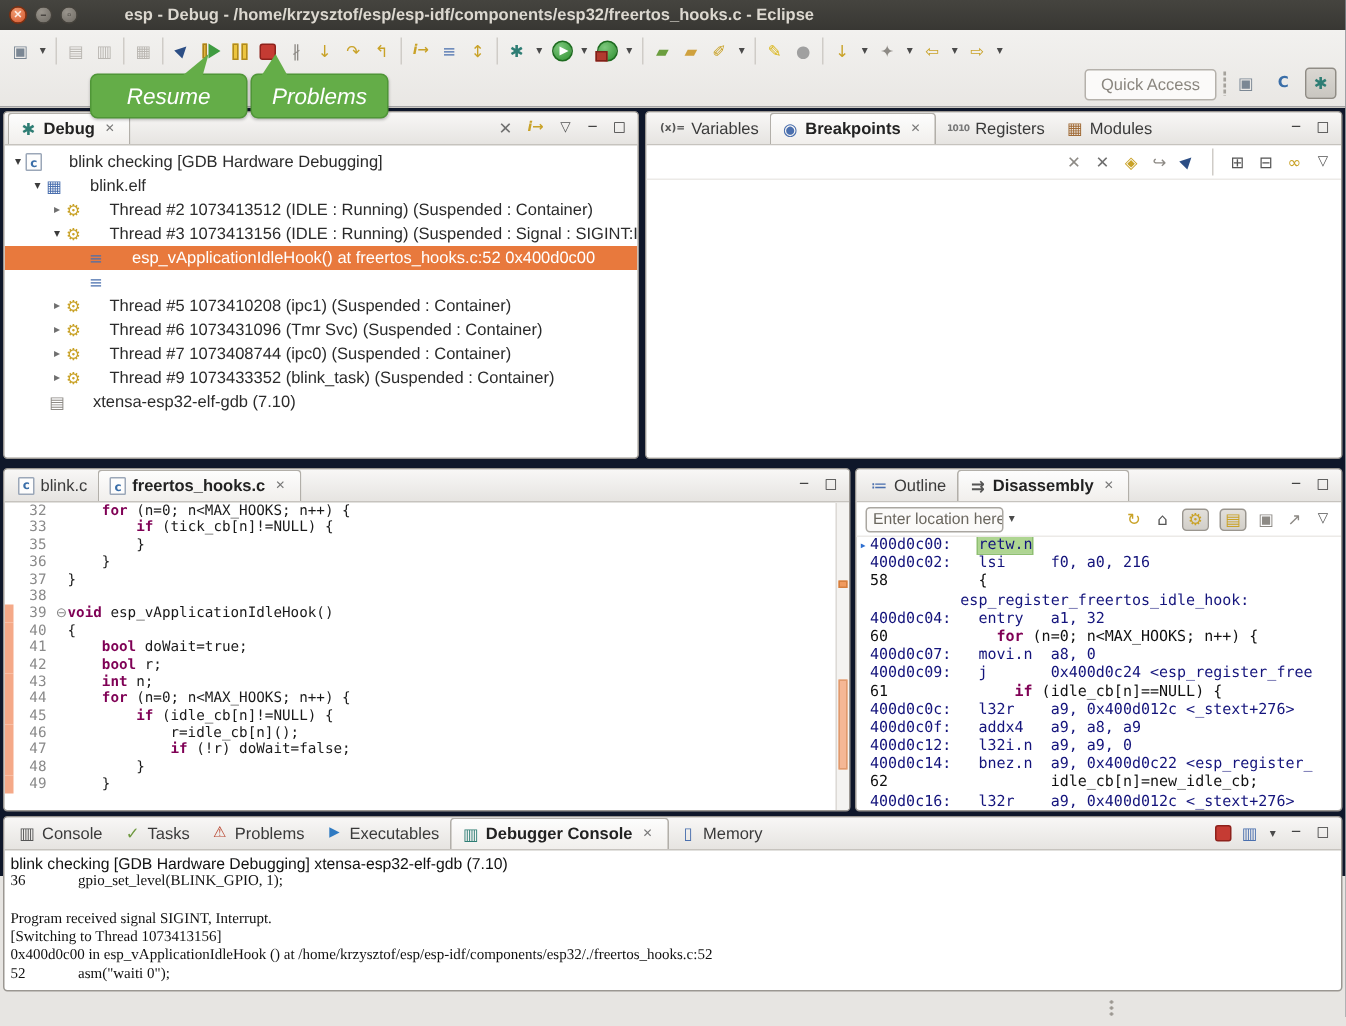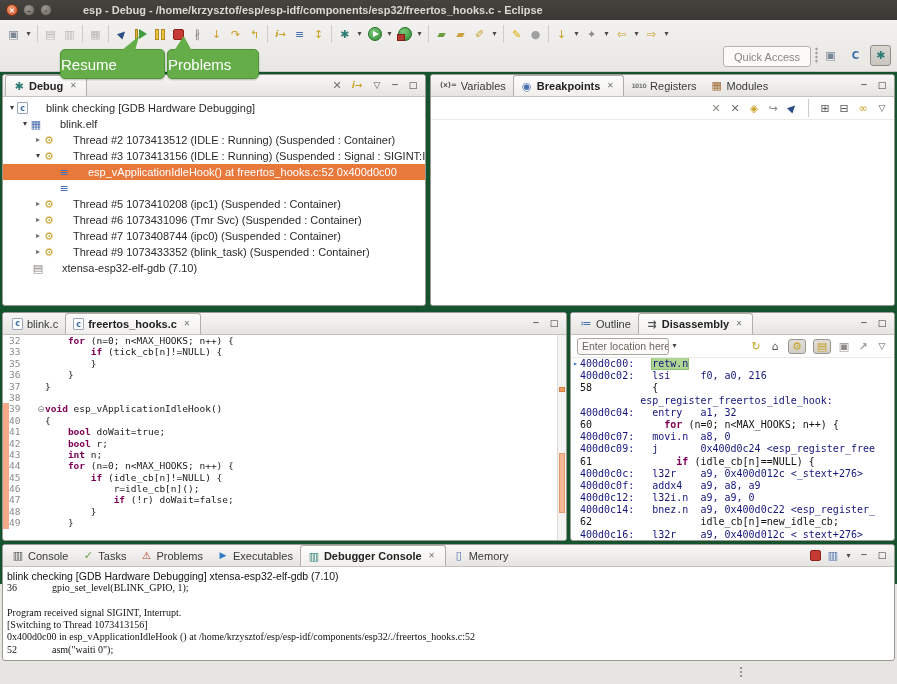--- a/index.html
+++ b/index.html
@@ -1,17 +1,17 @@
 <!DOCTYPE html>
 <html><head>
 <meta charset="utf-8">
 <style>
   html,body{margin:0;padding:0;width:897px;height:684px;overflow:hidden;
     font-family:"Liberation Sans",sans-serif;background:#e7e5e2;-webkit-font-smoothing:antialiased;}
-  .window{position:relative;width:897px;height:584px;background:#14532d;}
+  .window{position:relative;width:897px;height:584px;background:#0f172a;}
 
   
   .titlebar{position:absolute;left:0;top:0;width:100%;height:20px;background:linear-gradient(#45443f,#383733);
     display:flex;align-items:center;color:#dcd8d0;font-size:11px;font-weight:bold;}
   .winbtns{display:flex;align-items:center;margin-left:6px;}
   .wb{width:12px;height:12px;border-radius:50%;margin-right:5px;display:flex;align-items:center;justify-content:center;
     font-size:7px;line-height:1;color:rgba(255,255,255,.85);box-sizing:border-box;}
   .wb.close{background:radial-gradient(circle at 35% 30%,#f09a70,#d2542b);border:1px solid #7e2f10;}
   .wb.minimize,.wb.maximize{background:radial-gradient(circle at 35% 30%,#9a958d,#6e6a63);border:1px solid #45423c;color:#2e2c28;}
   .tb-title{margin-left:26px;white-space:nowrap;}
@@ -80,21 +80,21 @@
   
   .qa{position:absolute;right:86px;top:26px;width:86px;height:19px;border:1px solid #b5b1ab;border-radius:3px;background:#fbfaf9;
     color:#8a867f;font-size:11px;display:flex;align-items:center;justify-content:center;}
   .grip-v{position:absolute;right:79px;top:27px;width:3px;height:17px;background-image:radial-gradient(#a5a29c 1px,transparent 1.2px);background-size:3px 4px;}
   .persp{position:absolute;right:6px;top:25px;display:flex;gap:4px;align-items:center;}
   .pbtn{width:21px;height:21px;display:flex;align-items:center;justify-content:center;border-radius:3px;box-sizing:border-box;}
   .pbtn.pressed{border:1px solid #908c85;background:linear-gradient(#dad7d2,#c9c6c0);}
 
   
   .callout{position:absolute;background:#64ad48;border:1px solid #4f9637;border-radius:5px;color:#fff;font-size:15px;
-    display:flex;align-items:center;justify-content:flex-start;z-index:50;box-shadow:0 1px 2px rgba(0,0,0,.25);}
+    display:flex;align-items:center;justify-content:center;z-index:50;box-shadow:0 1px 2px rgba(0,0,0,.25);font-style:italic;}
   #co-resume{left:60px;top:49px;width:103px;height:28px;}
   #co-suspend{left:167px;top:49px;width:90px;height:28px;}
   .tail{position:absolute;top:-14px;width:26px;height:14px;background:#64ad48;}
   #co-resume .tail{left:56px;clip-path:polygon(85% 0,20% 100%,70% 100%);}
   #co-suspend .tail{left:4px;clip-path:polygon(45% 0,10% 100%,75% 100%);}
 
   
   .view{position:absolute;background:#fff;border:1px solid #9b9792;border-radius:3px;overflow:hidden;box-sizing:border-box;}
   #v-debug{left:2px;top:74px;width:424px;height:232px;}
   #v-bp{left:430px;top:74px;width:465px;height:232px;}
@@ -114,21 +114,21 @@
   .tree{font-size:11px;padding-top:3px;height:calc(100% - 23px);overflow:hidden;}
   .trow{height:16px;display:flex;align-items:center;white-space:nowrap;overflow:hidden;color:#2b2b2b;}
   .trow .lab{margin-left:3px;padding-left:15px;}
   .trow.sel{background:#e8793d;color:#fff;}
 
   
   .code{font-family:"DejaVu Sans Mono",monospace;font-size:9.5px;line-height:11.4px;height:calc(100% - 22px);overflow:hidden;position:relative;}
   .cl{display:flex;height:11.4px;align-items:center;}
   .annot{width:6px;height:100%;flex:none;}
   .annot.m{background:#f5a988;}
-  .lnum{width:22px;flex:none;padding-right:4px;color:#8a8a8a;}
+  .lnum{width:22px;flex:none;text-align:right;padding-right:4px;color:#8a8a8a;}
   .foldc{width:10px;flex:none;text-align:center;}
   .ctext{white-space:pre;color:#1a1a1a;}
   .kw{color:#7f0055;font-weight:bold;}
   .ruler{position:absolute;right:0;top:0;bottom:0;width:8px;background:#f4f3f1;border-left:1px solid #dddad6;}
   .rtick{position:absolute;right:1px;width:6px;background:#f09a5e;border:1px solid #d57f3f;box-sizing:border-box;}
 
   
   .dcombo{display:flex;align-items:center;gap:2px;}
   .dloc{width:92px;height:17px;border:1px solid #aaa7a1;border-radius:3px;background:#fbfaf9;color:#6b675f;
     font-size:10.5px;display:flex;align-items:center;padding:0 4px;overflow:hidden;white-space:nowrap;box-sizing:border-box;}

